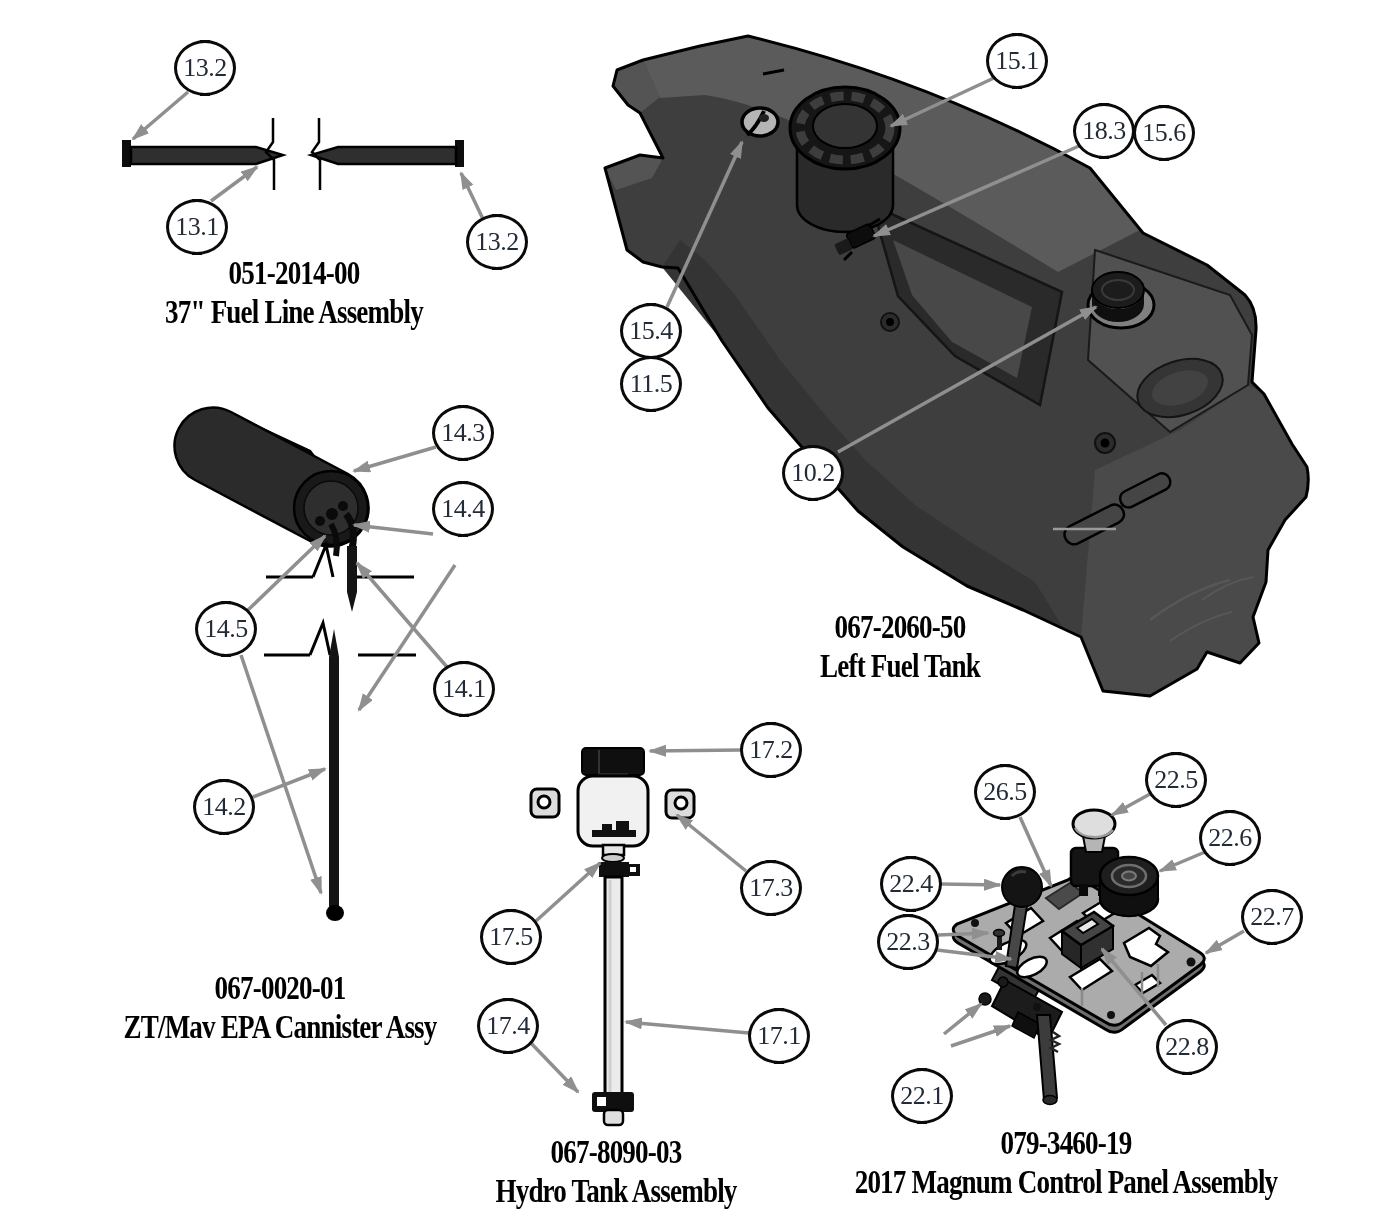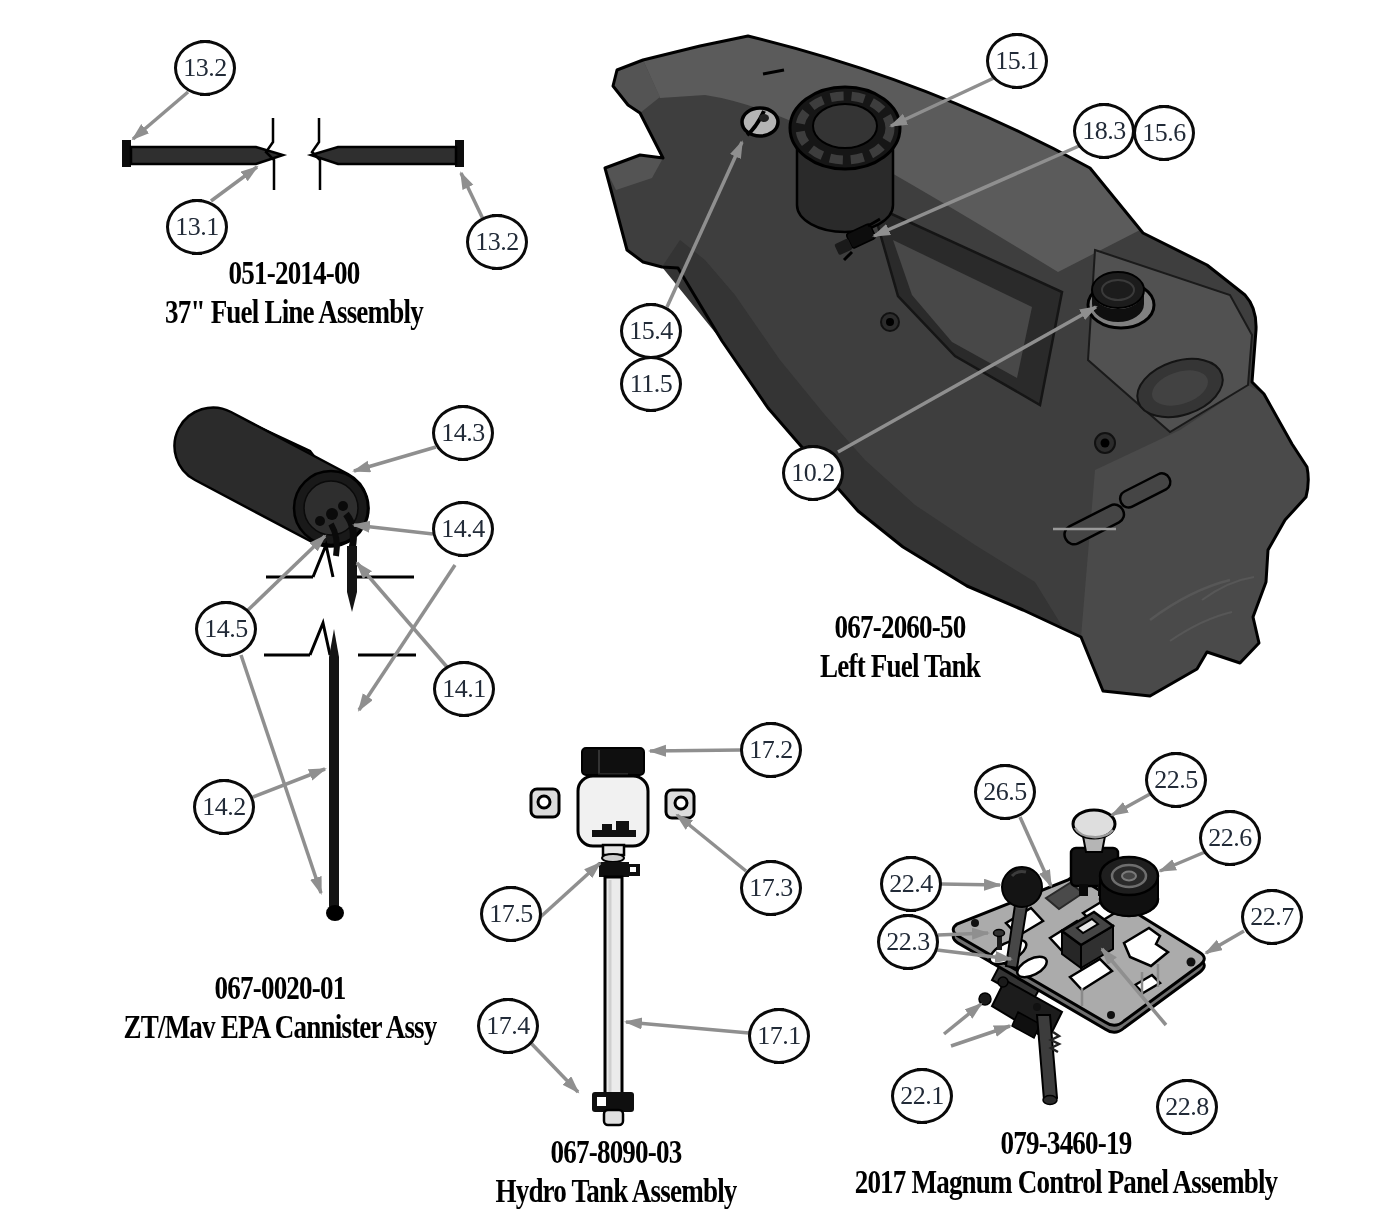--- a/index.html
+++ b/index.html
@@ -281,46 +281,46 @@
     <line x1="951" y1="1046" x2="1010" y2="1026" marker-end="url(#arr)"></line>
     <line x1="1166" y1="1025" x2="1102" y2="949" marker-end="url(#arr)"></line>
   </g>
 </svg>
 
 <div class="callout" style="left:205px;top:68px">13.2</div>
 <div class="callout" style="left:197px;top:227px">13.1</div>
 <div class="callout" style="left:497px;top:242px">13.2</div>
 
 <div class="callout" style="left:463px;top:433px">14.3</div>
-<div class="callout" style="left:463px;top:529px">14.4</div>
+<div class="callout" style="left:463px;top:509px">14.4</div>
 <div class="callout" style="left:226px;top:629px">14.5</div>
 <div class="callout" style="left:464px;top:689px">14.1</div>
 <div class="callout" style="left:224px;top:807px">14.2</div>
 
 <div class="callout" style="left:1017px;top:61px">15.1</div>
 <div class="callout" style="left:1104px;top:131px">18.3</div>
 <div class="callout" style="left:1164px;top:133px">15.6</div>
 <div class="callout" style="left:651px;top:331px">15.4</div>
 <div class="callout" style="left:651px;top:384px">11.5</div>
 <div class="callout" style="left:813px;top:473px">10.2</div>
 
 <div class="callout" style="left:771px;top:750px">17.2</div>
 <div class="callout" style="left:771px;top:888px">17.3</div>
-<div class="callout" style="left:511px;top:914px">17.5</div>
+<div class="callout" style="left:511px;top:937px">17.5</div>
 <div class="callout" style="left:508px;top:1026px">17.4</div>
 <div class="callout" style="left:779px;top:1036px">17.1</div>
 
 <div class="callout" style="left:1005px;top:792px">26.5</div>
 <div class="callout" style="left:1176px;top:780px">22.5</div>
 <div class="callout" style="left:1230px;top:838px">22.6</div>
 <div class="callout" style="left:911px;top:884px">22.4</div>
 <div class="callout" style="left:908px;top:942px">22.3</div>
 <div class="callout" style="left:1272px;top:917px">22.7</div>
 <div class="callout" style="left:922px;top:1096px">22.1</div>
-<div class="callout" style="left:1187px;top:1107px">22.8</div>
+<div class="callout" style="left:1187px;top:1047px">22.8</div>
 
 <div class="title" style="left:14px;top:254px">
   <div class="pn">051-2014-00</div>
   <div class="nm">37" Fuel Line Assembly</div>
 </div>
 <div class="title" style="left:0px;top:969px">
   <div class="pn">067-0020-01</div>
   <div class="nm">ZT/Mav EPA Cannister Assy</div>
 </div>
 <div class="title" style="left:620px;top:608px">

